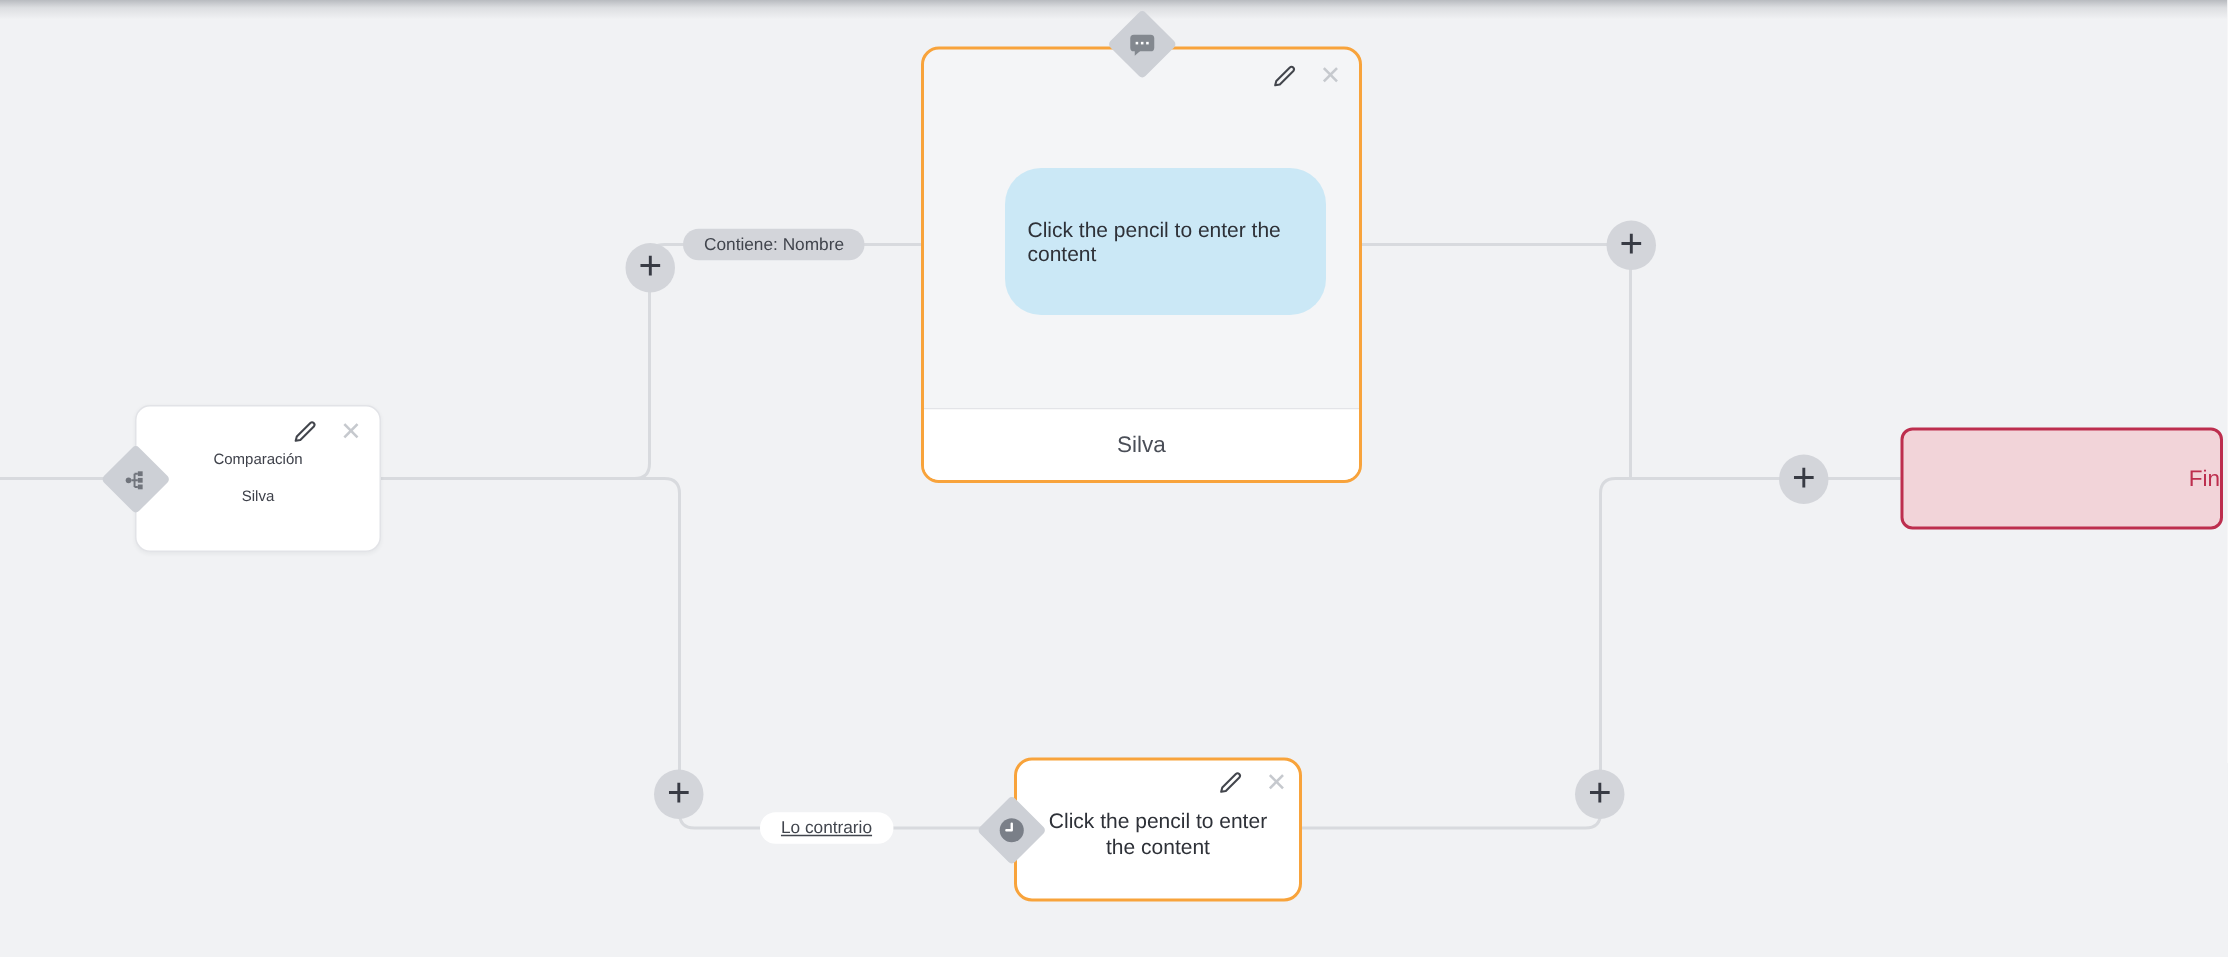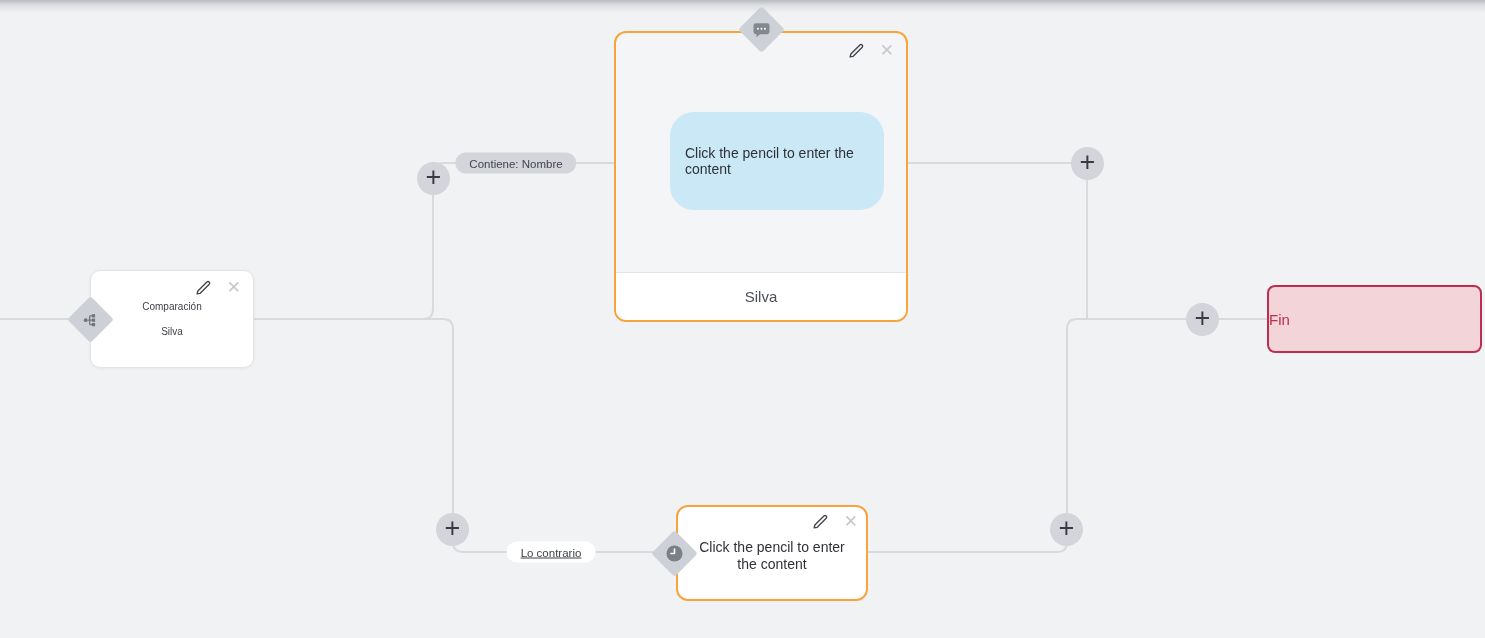--- a/index.html
+++ b/index.html
@@ -22,21 +22,21 @@
     border-radius:0 0 10px 10px;display:flex;align-items:center;justify-content:center;box-sizing:border-box;
     font-size:15px;color:#4A4E57;}
   .chat-bubble{position:absolute;left:54px;top:79px;width:214px;height:98px;background:#CBE8F6;border-radius:24px;
     display:flex;align-items:center;box-sizing:border-box;padding:0 12px 0 15px;}
   .chat-bubble .bubble-text{font-size:14px;line-height:16px;color:#2E3138;}
 
   .node-delay{left:676px;top:505px;width:192px;height:96px;background:#FFFFFF;border:2px solid #F8A33B;border-radius:12px;}
   .delay-text{margin:32px 10px 0 10px;text-align:center;font-size:14px;line-height:16.5px;color:#2E3138;}
 
   .node-end{left:1267px;top:285px;width:215px;height:68px;background:#F2D4D9;border:2px solid #BD2E4E;border-radius:8px;
-    display:flex;align-items:center;justify-content:flex-start;font-size:15px;color:#BD2E4E;}
+    display:flex;align-items:center;justify-content:flex-end;font-size:15px;color:#BD2E4E;}
 
   
   .icon-row{position:absolute;display:flex;align-items:center;gap:15px;}
   .node-condition .icon-row{top:8px;right:12px;}
   .node-message .icon-row{top:9px;right:12px;}
   .node-delay .icon-row{top:6px;right:8px;}
   .pencil{width:17px;height:17px;cursor:pointer;}
   .close-x{font-size:17px;font-weight:bold;color:#C6C9CE;cursor:pointer;line-height:17px;}
 
   

